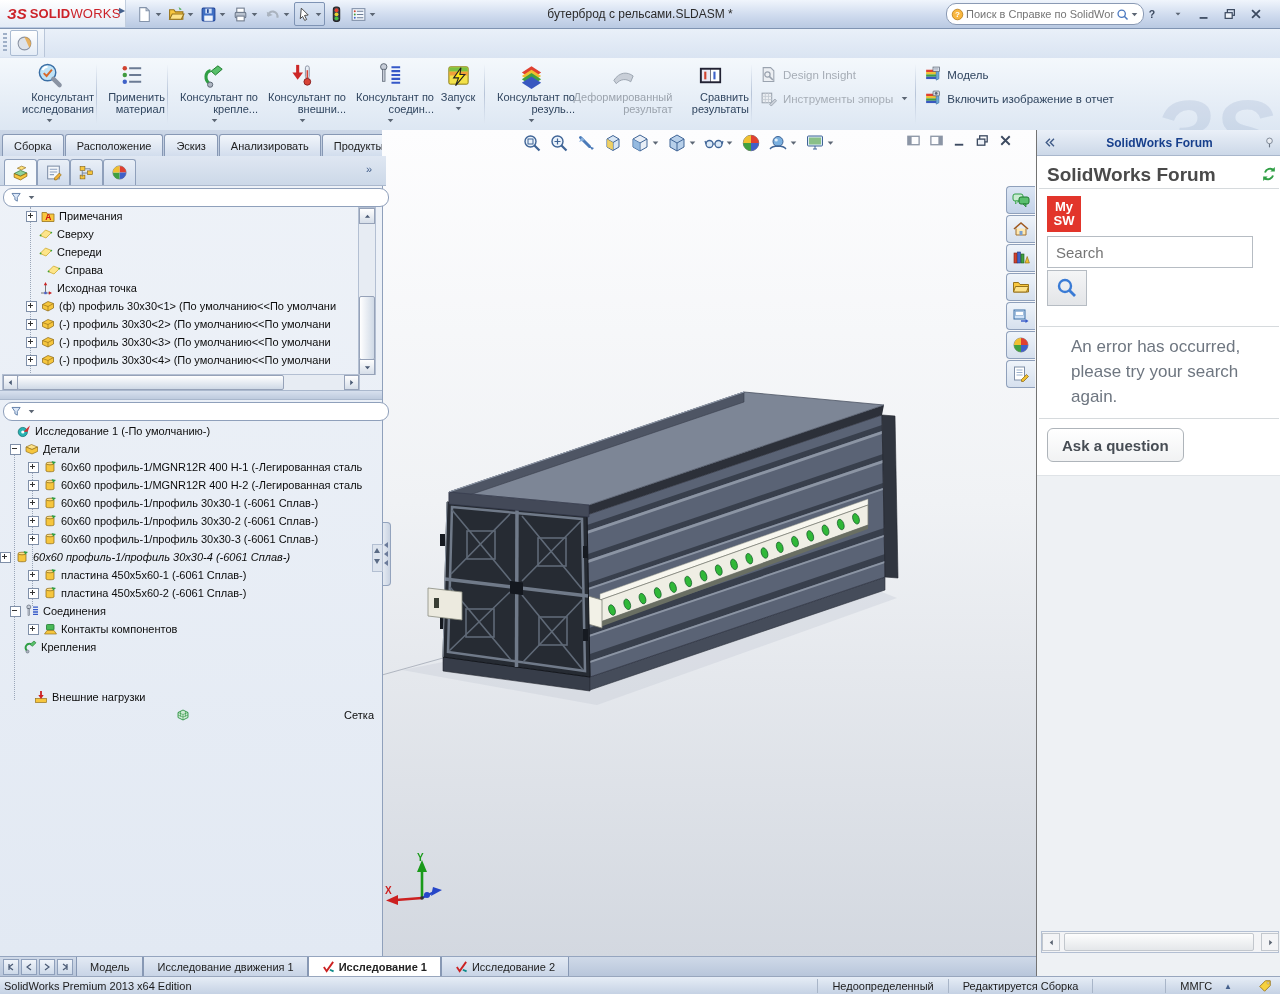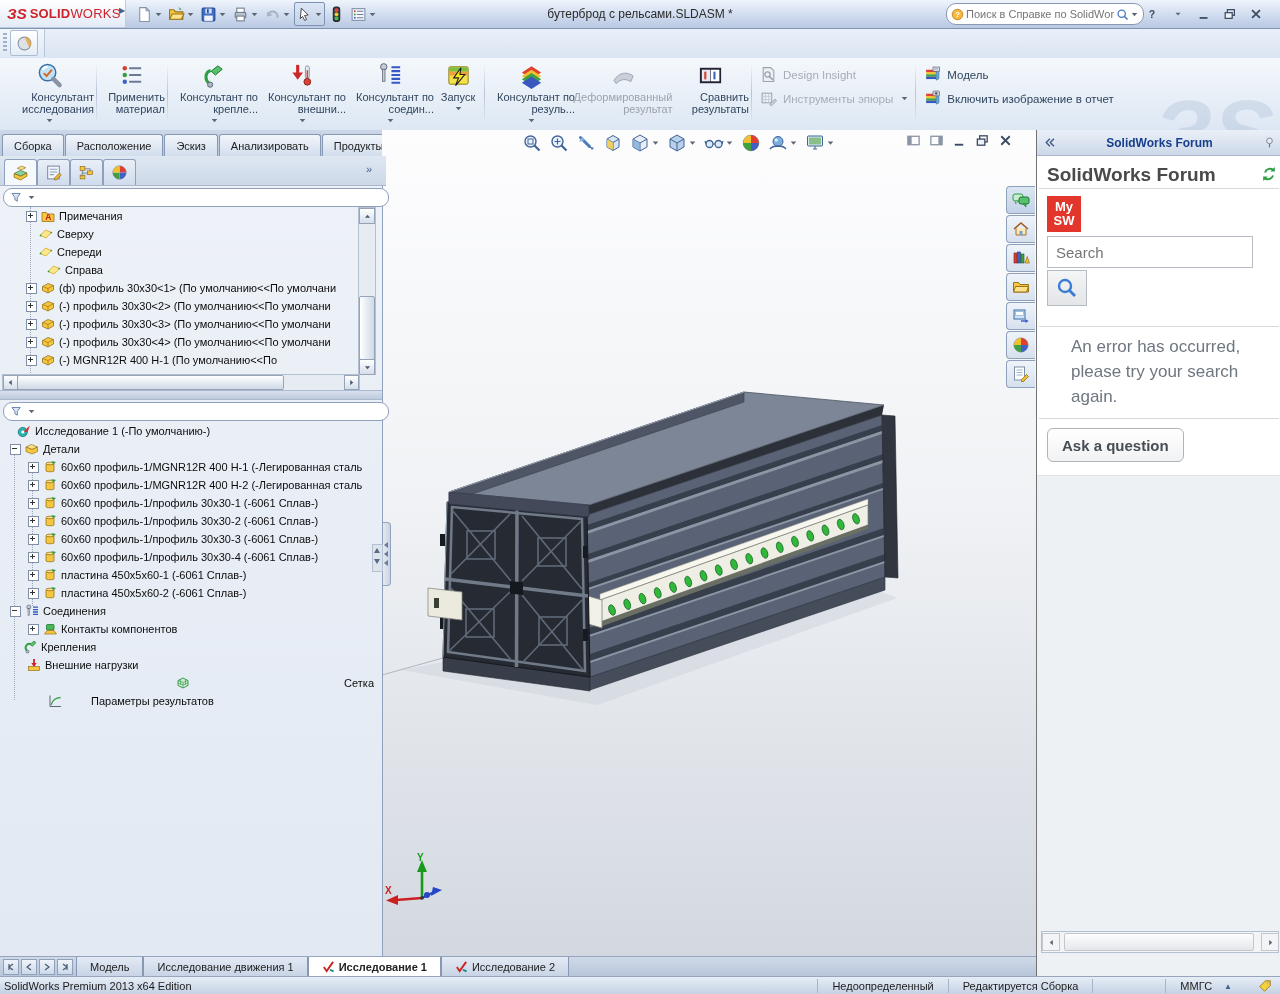--- a/index.html
+++ b/index.html
@@ -893,20 +893,33 @@
           <span class="ticon tico">
             <svg viewBox="0 0 14 14" style="width:14px;height:14px">
               <path d="M1 8.5L6.5 3l6 2.5L7 11z" fill="#ffe27a" fill-opacity=".88" stroke="#c8a21d" stroke-width=".7"></path>
               <circle cx="1.6" cy="8.4" r=".9" fill="#3aa23a"></circle>
               <circle cx="12.3" cy="5.6" r=".9" fill="#3aa23a"></circle>
             </svg>
           </span>
           <span class="lbl">Справа</span>
         </div>
         <div class="trow" style="padding-left: 26px;">
+          <span style="width: 13px; flex: 0 0 auto;"></span>
+          <span class="ticon tico">
+            <svg viewBox="0 0 14 14" style="width:14px;height:14px">
+              <path d="M6.5 12V3.5" stroke="#777"></path>
+              <path d="M6.5 1L4.8 4.2h3.4z" fill="#cc2222"></path>
+              <path d="M2 12h8.5" stroke="#777"></path>
+              <path d="M13 12l-3.2-1.7v3.4z" fill="#cc2222"></path>
+              <rect x="5.3" y="10.8" width="2.4" height="2.4" fill="#4a62c8"></rect>
+            </svg>
+          </span>
+          <span class="lbl">Исходная точка</span>
+        </div>
+        <div class="trow" style="padding-left: 26px;">
           <span class="expbox plus"></span>
           <span class="ticon tico">
             <svg viewBox="0 0 14 14" style="width:14px;height:14px">
               <path d="M1.5 5.5L7 2.5l5.5 2v4.5L7 12 1.5 9.5z" fill="#f6c63e" stroke="#8a6410" stroke-width=".7"></path>
               <path d="M1.5 5.5L7 7.5l5.5-3M7 7.5V12" fill="none" stroke="#8a6410" stroke-width=".6"></path>
             </svg>
           </span>
           <span class="lbl">(ф) профиль 30x30&lt;1&gt; (По умолчанию&lt;&lt;По умолчани</span>
         </div>
         <div class="trow" style="padding-left: 26px;">
@@ -1067,21 +1080,21 @@
           <span class="expbox plus"></span>
           <span class="ticon tico">
             <svg viewBox="0 0 14 14" style="width:14px;height:14px">
               <path d="M3 3.5h8v7.5c0 1-8 1-8 0z" fill="#f6c63e" stroke="#8a6410" stroke-width=".7"></path>
               <ellipse cx="7" cy="3.5" rx="4" ry="1.3" fill="#fde28a" stroke="#8a6410" stroke-width=".7"></ellipse>
               <path d="M8.5 1l4.5.9-2.8 2.6z" fill="#2f9e44"></path>
             </svg>
           </span>
           <span class="lbl">60x60 профиль-1/профиль 30x30-3 (-6061 Сплав-)</span>
         </div>
-        <div class="trow" style="padding-left: 28px;">
+        <div class="trow" style=" font-style: italic;">
           <span class="expbox plus"></span>
           <span class="ticon tico">
             <svg viewBox="0 0 14 14" style="width:14px;height:14px">
               <path d="M3 3.5h8v7.5c0 1-8 1-8 0z" fill="#f6c63e" stroke="#8a6410" stroke-width=".7"></path>
               <ellipse cx="7" cy="3.5" rx="4" ry="1.3" fill="#fde28a" stroke="#8a6410" stroke-width=".7"></ellipse>
               <path d="M8.5 1l4.5.9-2.8 2.6z" fill="#2f9e44"></path>
             </svg>
           </span>
           <span class="lbl">60x60 профиль-1/профиль 30x30-4 (-6061 Сплав-)</span>
         </div>
@@ -1132,21 +1145,21 @@
           <span style="width: 13px; flex: 0 0 auto;"></span>
           <span class="ticon tico">
             <svg viewBox="0 0 14 14" style="width:14px;height:14px">
               <path d="M4 11C.8 7.5 3.5 2.8 8 4" fill="none" stroke="#2f9e44" stroke-width="1.8"></path>
               <path d="M7 4.5L11 1l2 1.8-3.5 3.5z" fill="#58c06a" stroke="#1d7a2e" stroke-width=".6"></path>
               <circle cx="4.5" cy="11.5" r="1.5" fill="#aeb6c2" stroke="#5c6674" stroke-width=".6"></circle>
             </svg>
           </span>
           <span class="lbl">Крепления</span>
         </div>
-        <div class="trow" style="padding-left: 14px;">
+        <div class="trow" style="padding-left: 21px; margin-top: 32px;">
           <span style="width: 13px; flex: 0 0 auto;"></span>
           <span class="ticon tico">
             <svg viewBox="0 0 14 14" style="width:14px;height:14px">
               <rect x="1.5" y="8.5" width="11" height="4" fill="#f6c63e" stroke="#97731c" stroke-width=".7"></rect>
               <path d="M7 1v4.5" stroke="#cc2222" stroke-width="1.8"></path>
               <path d="M7 9L4.3 5h5.4z" fill="#cc2222"></path>
             </svg>
           </span>
           <span class="lbl">Внешние нагрузки</span>
         </div>

